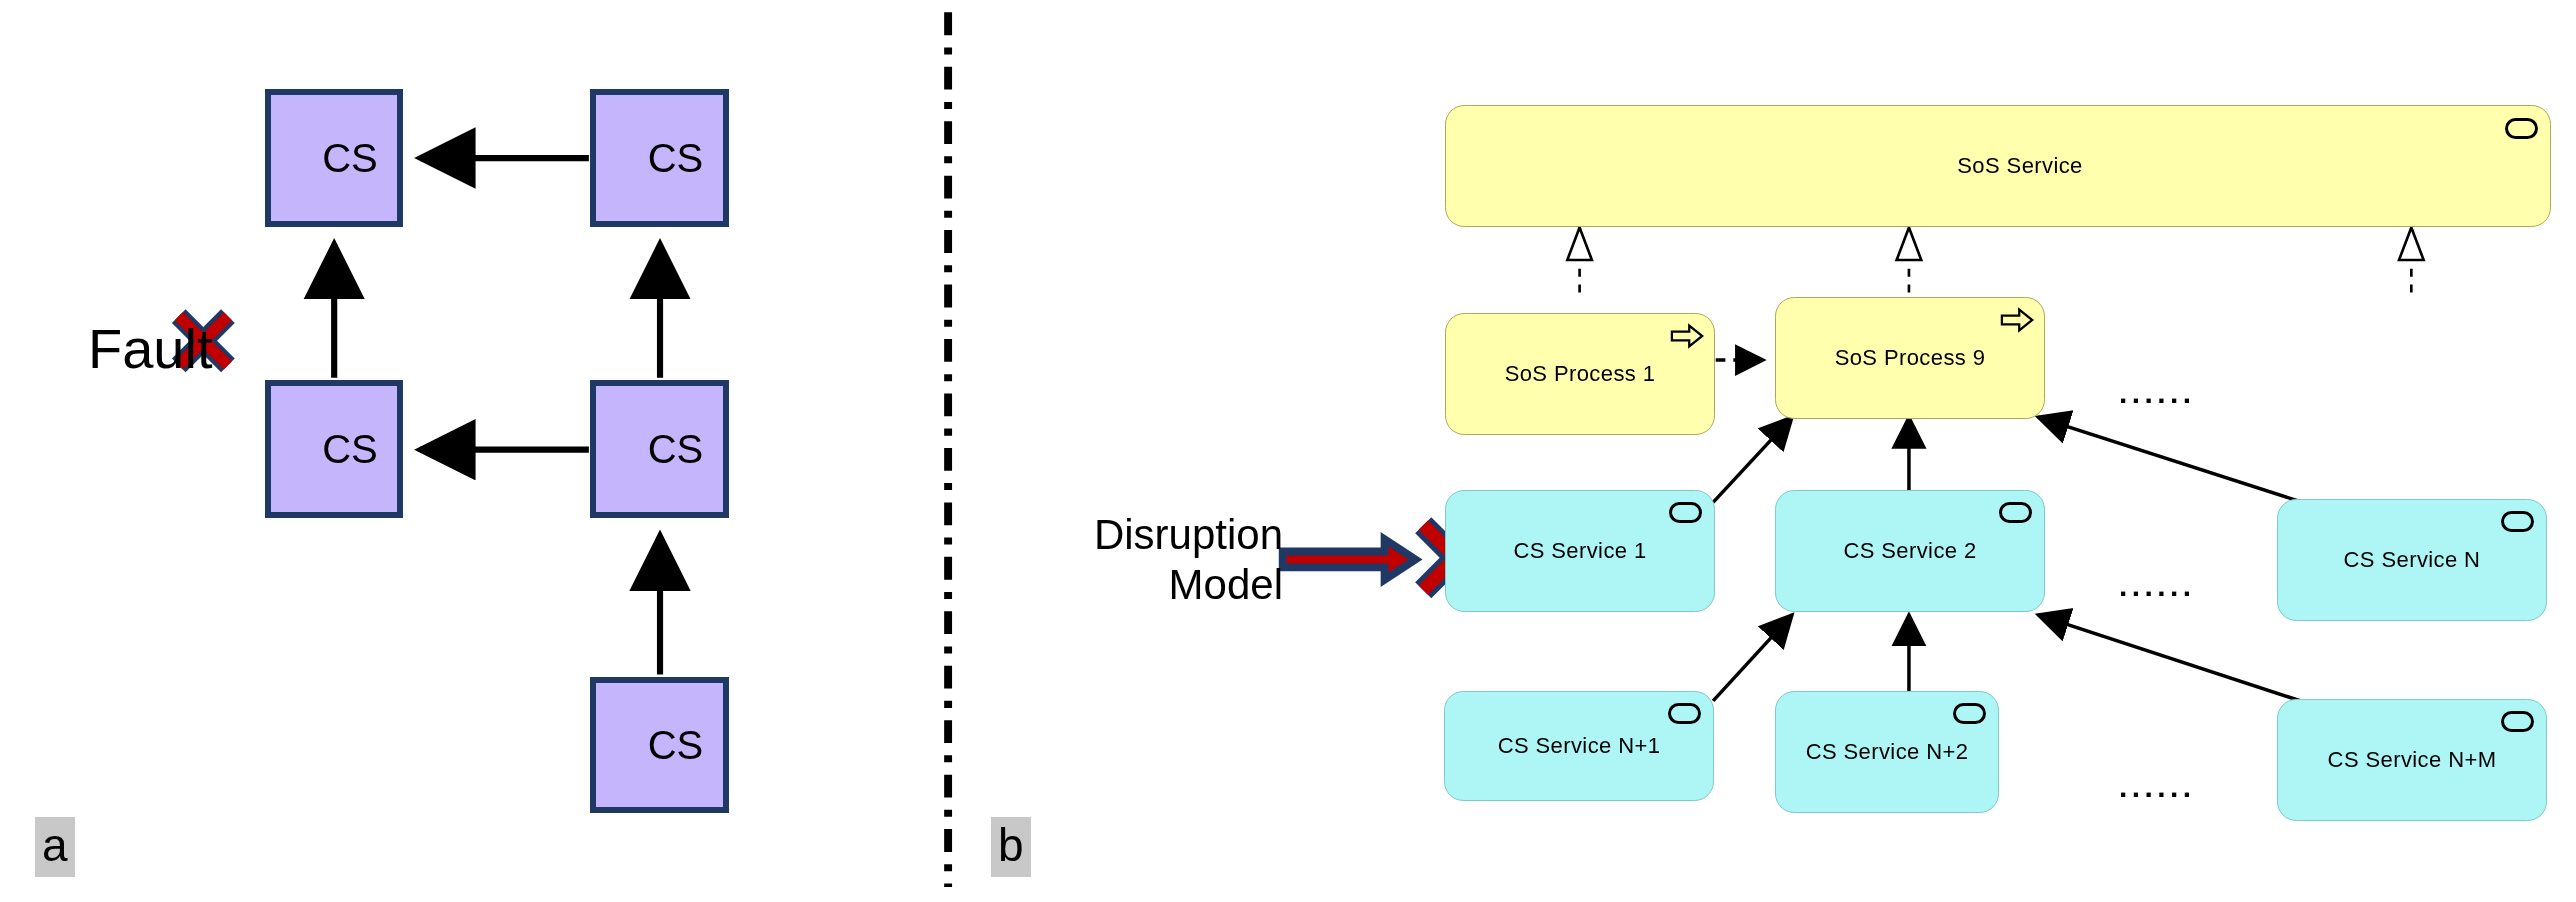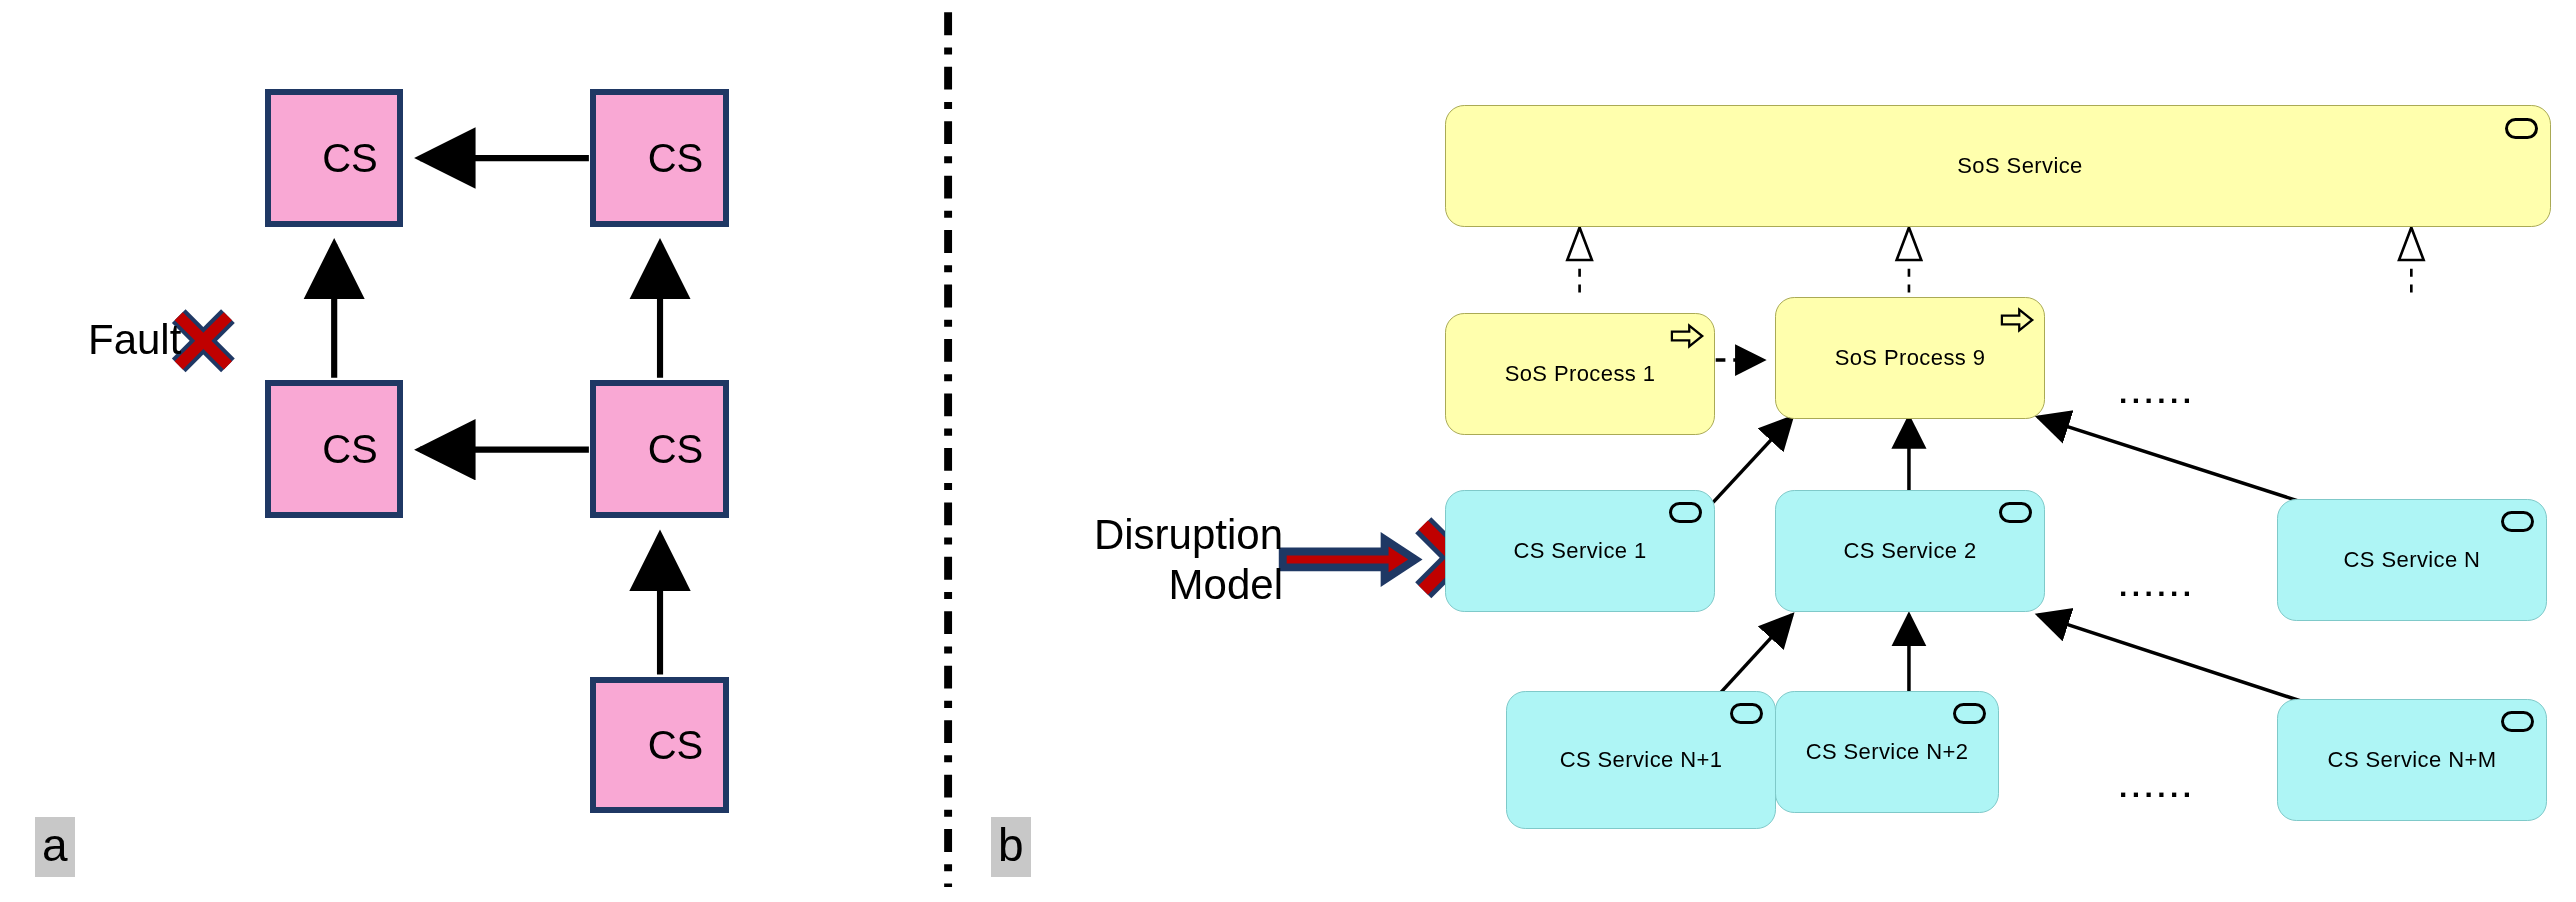--- a/index.html
+++ b/index.html
@@ -2,24 +2,24 @@
 <html style="font-size:14px"><head>
 <meta charset="utf-8">
 <style>
   html,body{margin:0;padding:0;background:#fff;}
   body{width:2576px;height:902px;position:relative;overflow:hidden;
        font-family:"Liberation Sans", sans-serif;}
   .stage{position:absolute;left:0;top:0;width:2576px;height:902px;}
   svg.layer{position:absolute;left:0;top:0;width:2576px;height:902px;pointer-events:none;}
 
   
-  .csbox{position:absolute;background:#f9a8d4;border:6.2px solid #1F3864;
+  .csbox{position:absolute;background:#c4b5fd;border:6.2px solid #1F3864;
          display:flex;align-items:center;justify-content:center;
          font-size:40px;color:#000;box-sizing:border-box;padding-left:32px;}
-  .faultlabel{position:absolute;font-size:42px;color:#000;white-space:nowrap;}
+  .faultlabel{position:absolute;font-size:56px;color:#000;white-space:nowrap;}
 
   
   .nodebox{position:absolute;box-sizing:border-box;border-radius:19.3px;
            display:flex;align-items:center;justify-content:center;
            font-size:22px;color:#000;letter-spacing:0.4px;text-align:center;}
   .yellow{background:#FFFFAD;border:1.8px solid #AAAA55;}
   .cyan{background:#AEF5F5;border:1.8px solid #7FC9C9;}
   .nodebox .label{pointer-events:none;}
 
   .svcicon{position:absolute;width:33px;height:21px;border:3.5px solid #000;
@@ -179,21 +179,21 @@
     <span class="svcicon" style="right:12.3px;top:10.5px;"></span>
   </div>
 
   <div class="nodebox cyan" style="left:2277px;top:499px;width:270px;height:122px;">
     <span class="label">CS Service N</span>
     <span class="svcicon" style="right:12.3px;top:10.5px;"></span>
   </div>
 
   <div class="dots" style="left:2119px;top:569px;">......</div>
 
-  <div class="nodebox cyan" style="left:1506px;top:691px;width:270px;height:138px;">
+  <div class="nodebox cyan" style="left:1444px;top:691px;width:270px;height:110px;">
     <span class="label">CS Service N+1</span>
     <span class="svcicon" style="right:12.3px;top:10.5px;"></span>
   </div>
 
   <div class="nodebox cyan" style="left:1775px;top:691px;width:224px;height:122px;">
     <span class="label">CS Service N+2</span>
     <span class="svcicon" style="right:12.3px;top:10.5px;"></span>
   </div>
 
   <div class="nodebox cyan" style="left:2277px;top:699px;width:270px;height:122px;">

